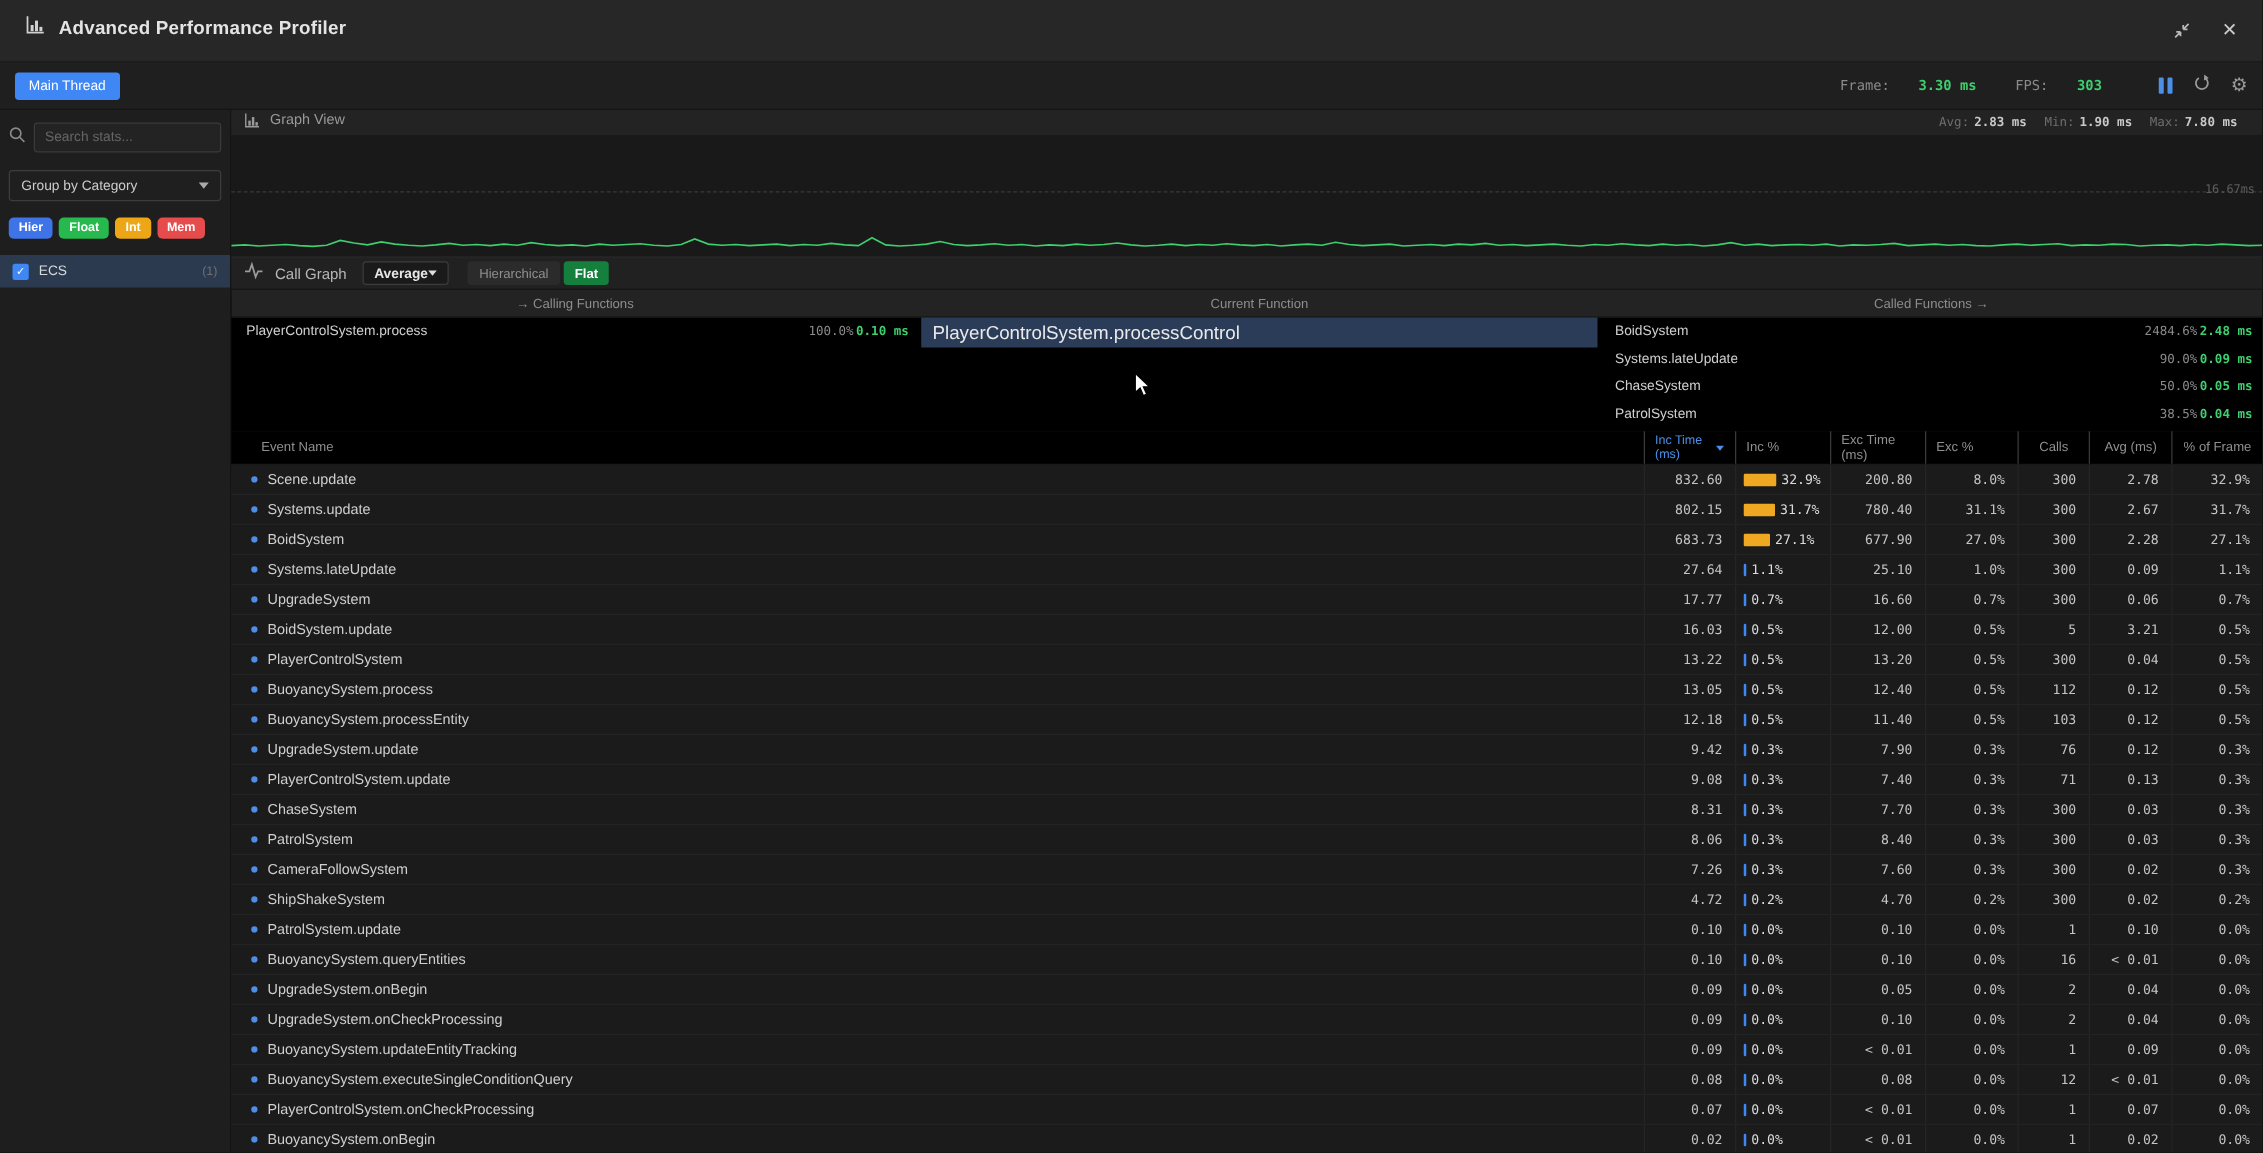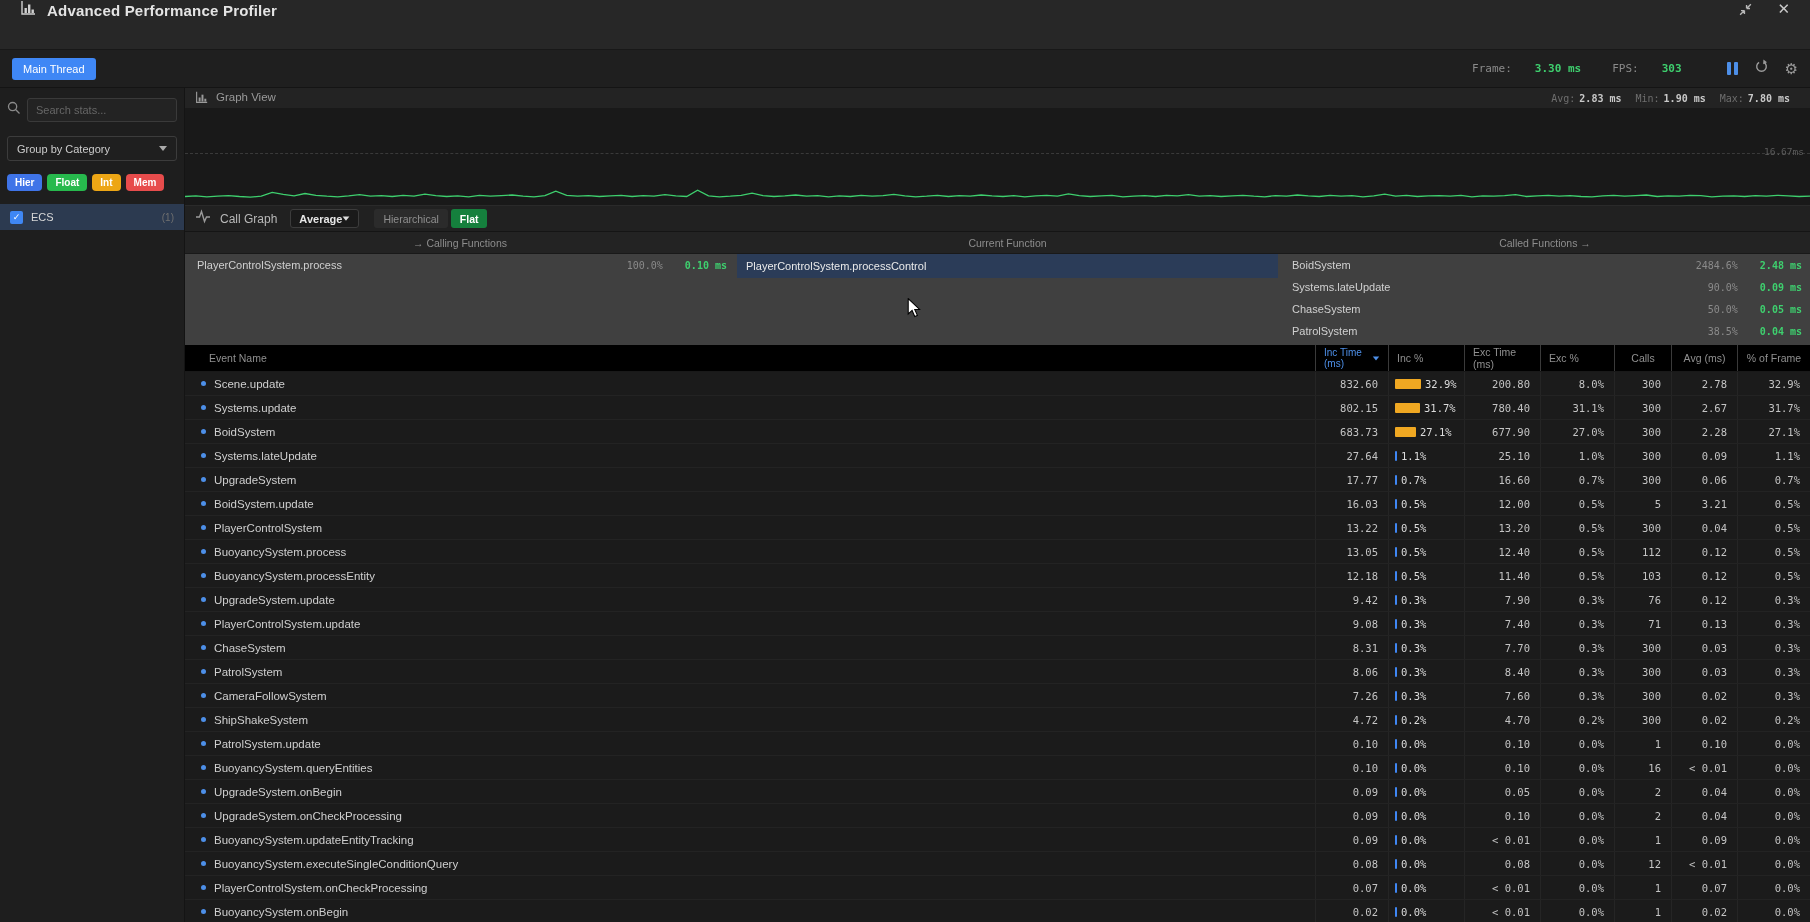--- a/index.html
+++ b/index.html
@@ -5,21 +5,21 @@
   * { box-sizing: border-box; margin: 0; padding: 0; }
   html,body { background:#111; }
   .app {
     position: relative; width: 1810px; height: 922px;
     background: #1c1c1c; overflow: hidden;
     font-family: "Liberation Sans", sans-serif;
     -webkit-font-smoothing: antialiased;
   }
   
   .titlebar { position:absolute; top:0; left:0; right:0; height:50px; background:#272727;
-    border-bottom:1px solid #181818; display:flex; align-items:flex-start; justify-content:space-between; padding:0 20px; }
+    border-bottom:1px solid #181818; display:flex; align-items:flex-end; justify-content:space-between; padding:16px 20px; }
   .title-left { display:flex; align-items:center; gap:11px; }
   .title-text { color:#e4e4e4; font-size:15px; font-weight:bold; letter-spacing:.2px; }
   .win-controls { display:flex; align-items:center; gap:24px; }
   .win-btn { color:#b8b8b8; cursor:default; display:flex; align-items:center; }
   .close-x { font-size:15px; color:#c9c9c9; }
   
   .toolbar { position:absolute; top:50px; left:0; right:0; height:38px; background:#1f1f1f;
     border-bottom:1px solid #141414; display:flex; align-items:center; justify-content:space-between; padding:0 12px; }
   .btn-thread { background:#3f87f5; color:#fff; border:none; border-radius:3px; font-size:11px;
     padding:5px 11px; font-family:inherit; }
@@ -63,32 +63,32 @@
     display:flex; align-items:center; gap:9px; padding:0 10px; }
   .cg-title { color:#b8b8b8; font-size:12px; margin-right:4px; }
   .mini-select { height:19px; background:#1a1a1a; border:1px solid #3c3c3c; border-radius:3px; display:flex;
     align-items:center; padding:0 8px; color:#e6e6e6; font-size:11px; font-weight:bold; }
   .mini-select .caret-down { border-top-color:#ddd; transform:scale(.85); }
   .seg { display:flex; gap:3px; margin-left:6px; }
   .seg-btn { height:19px; border:none; border-radius:3px; font-size:10.5px; padding:0 9px; font-family:inherit; }
   .seg-off { background:#2b2b2b; color:#8f8f8f; }
   .seg-on  { background:#15803d; color:#fff; font-weight:bold; }
   
-  .cg-panel { height:113px; background:#404040; overflow:hidden; }
+  .cg-panel { height:113px; background:#000000; overflow:hidden; }
   .cg-headrow { height:22px; background:#232323; display:flex; border-bottom:1px solid #191919; }
   .cg-h { display:flex; align-items:center; justify-content:center; color:#8d8d8d; font-size:10.5px; }
   .cg-body { display:flex; }
   .cg-c1 { width:550px; } .cg-c2 { width:545px; } .cg-c3 { width:530px; }
   .cg-row { height:22px; display:flex; align-items:center; justify-content:space-between; padding:0 8px 0 12px; }
   .cg-name { color:#d0d0d0; font-size:11px; white-space:nowrap; overflow:hidden; }
-  .cg-nums { display:flex; gap:22px; align-items:center; }
+  .cg-nums { display:flex; gap:2px; align-items:center; }
   .cg-pct { color:#8a8a8a; font-size:10px; }
   .cg-ms { color:#3ecf6e; font-size:10px; font-weight:bold; }
   .current-box { margin:0 2px; height:22px; background:#2b3c58; display:flex; align-items:center; padding:12px 9px;
-    color:#eaeaea; font-size:11px; }
+    color:#eaeaea; font-size:15px; }
   
   .thead { height:27px; background:#000000; display:flex; border-bottom:1px solid #191919; }
   .th { display:flex; align-items:center; font-size:10.5px; color:#909090; border-left:1px solid #3a3a3a; padding:0 8px; }
   .th-name { flex:1; border-left:none; padding-left:24px; }
   .th-center { justify-content:center; }
   .th-inc { color:#4d8fe8; font-size:10px; line-height:1.1; gap:5px; }
   .th-inc .caret-down { border-top-color:#4d8fe8; transform:scale(.8); }
   .w-inc{width:73px} .w-incp{width:76px} .w-exct{width:76px} .w-excp{width:74px}
   .w-calls{width:57px} .w-avg{width:66px} .w-frame{width:73px}
   .tbody { height:550px; overflow:hidden; }

